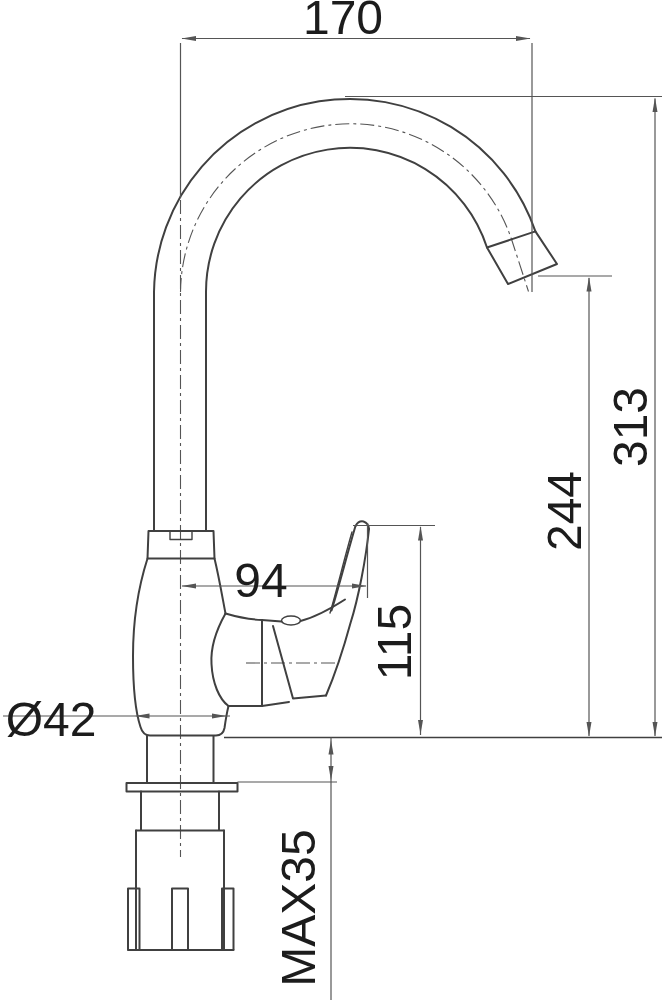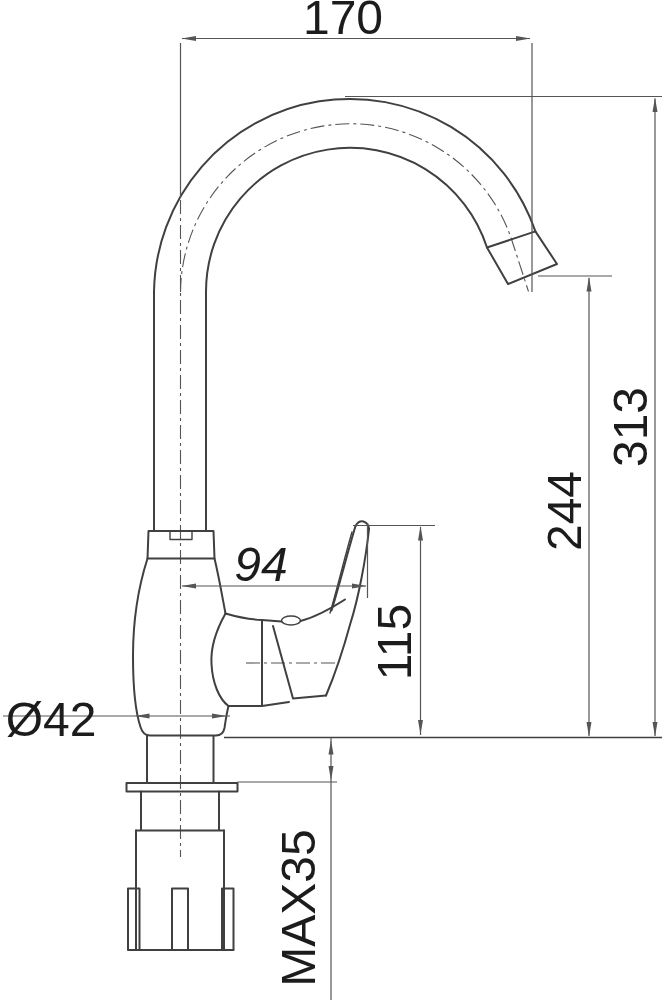--- a/index.html
+++ b/index.html
@@ -130,21 +130,21 @@
       <polygon class="arrow" points="331,780.5 328.5,766 333.5,766"></polygon>
     </g>
   </svg>
 
   <div class="dim-label" style="left:343px; top:18px;">170</div>
 
   <div class="dim-label vertical" style="left:631px; top:427px;">313</div>
 
   <div class="dim-label vertical" style="left:565px; top:511px;">244</div>
 
-  <div class="dim-label" style="left:261px; top:565px;font-style:italic;">94</div>
+  <div class="dim-label" style="left:261px; top:581px;">94</div>
 
   <div class="dim-label vertical" style="left:395px; top:642px;">115</div>
 
   <div class="dim-label" style="left:51px; top:720px;">Ø42</div>
 
   <div class="dim-label vertical" style="left:299px; top:908px;">MAX35</div>
 
 </div>
 
 </body></html>

